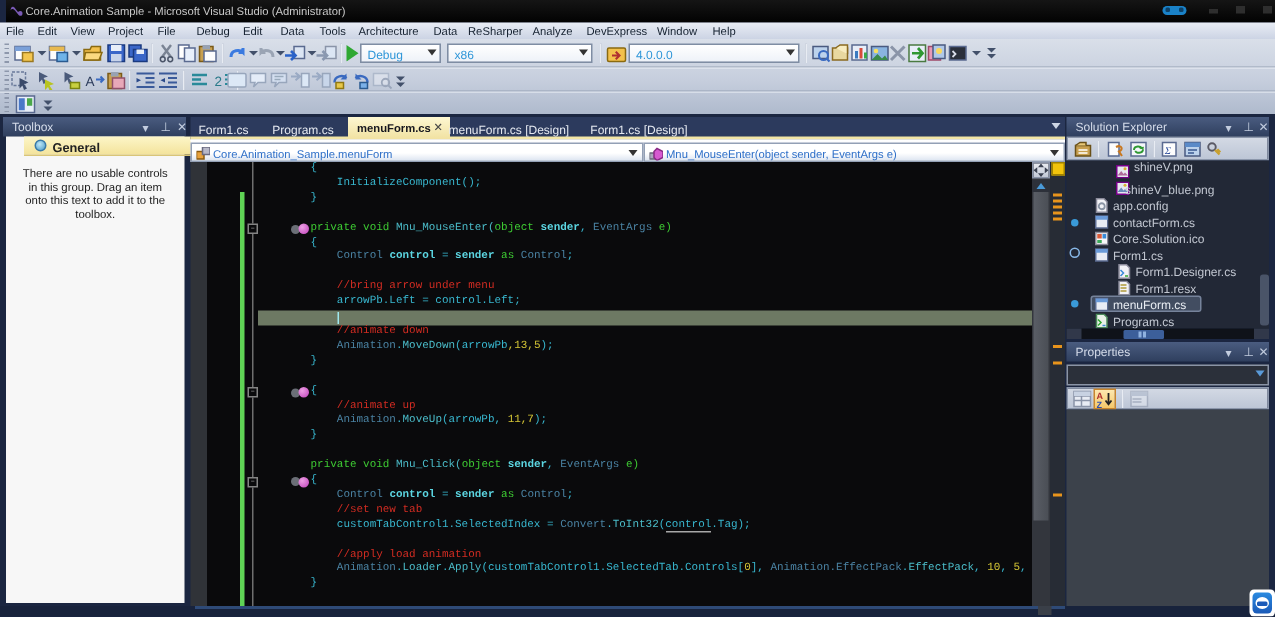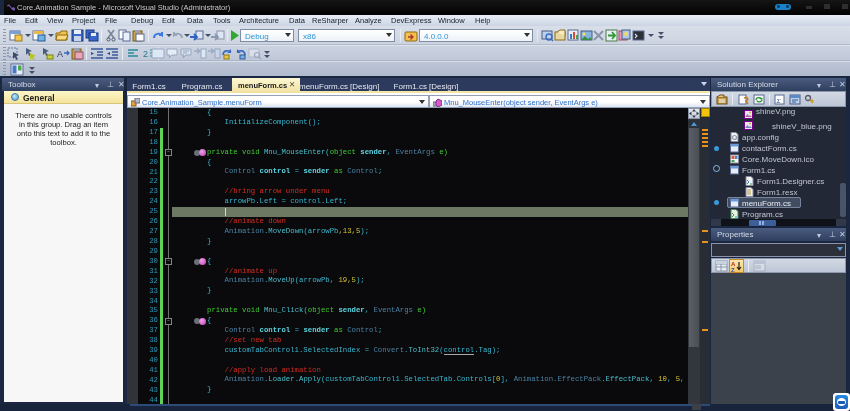--- a/index.html
+++ b/index.html
@@ -17,21 +17,21 @@
 .combo .tx{position:absolute;left:4px;top:2px;}
 .combo .ar{position:absolute;right:2px;top:3px;width:0;height:0;border-left:3px solid transparent;border-right:3px solid transparent;border-top:4px solid #333;}
 .cv{position:absolute;width:0;height:0;border-left:3px solid transparent;border-right:3px solid transparent;border-top:3px solid #42506a;}
 
 #shell{left:0;top:76px;width:850px;height:335px;background:#1b2641;}
 .phead{position:absolute;height:13px;background:linear-gradient(#4a5c80,#2f3f5e);color:#d5dcea;font-size:8px;}
 .phead .cap{position:absolute;left:6px;top:1px;}
 .hic{position:absolute;top:2px;color:#c3cddf;font-size:8px;line-height:9px;}
 
 #tbxbody{left:4px;top:91px;width:119px;height:311px;background:#f7f7f7;}
-#general{left:0px;top:0px;width:119px;height:13px;background:linear-gradient(#fdf6c8,#f3e39c);border-bottom:1px solid #d9c578;color:#222;font-size:8.5px;}
+#general{left:12px;top:0px;width:119px;height:13px;background:linear-gradient(#fdf6c8,#f3e39c);border-bottom:1px solid #d9c578;color:#222;font-size:8.5px;}
 #tbxtext{left:2px;top:20px;width:115px;color:#1d1d1d;font-size:7.6px;line-height:9px;text-align:center;}
 
 .tab{position:absolute;top:2px;height:12px;color:#e4e8f0;font-size:8px;padding-top:2px;text-align:center;white-space:nowrap;}
 #docwell{left:127px;top:78px;width:583px;height:15px;background:#2c3a5d;}
 #acttab{position:absolute;left:105px;top:0px;width:68px;height:15px;background:linear-gradient(#fdf7d2,#f1e1a0);color:#16161e;font-size:8px;}
 #navbar{left:127px;top:93px;width:583px;height:15px;background:#fdfdfe;border-top:1px solid #fff;}
 .nav{position:absolute;top:1px;height:13px;background:linear-gradient(#ffffff 55%,#dde5f1);border:1px solid #93a0b5;font-size:7.5px;color:#2e6fc8;}
 
 #gutter{left:127px;top:108px;width:11px;height:296px;background:#303338;}
 #editor{left:138px;top:108px;width:550px;height:296px;background:#0a0a0c;overflow:hidden;}
@@ -352,71 +352,41 @@
           <rect x="0" y="4" width="4" height="4" fill="#aab" stroke="#667"></rect>
           <path d="M5 1 L9 3 9 7 5 9 3 7 3 3Z" fill="#d65ad0" stroke="#8a2a86"></path>
         </svg>
     <span style="position:absolute;left:14px;top:2px;">Mnu_MouseEnter(object sender, EventArgs e)</span>
     <span style="position:absolute;right:3px;top:4px;width:0;height:0;border-left:3px solid transparent;border-right:3px solid transparent;border-top:4px solid #333;"></span>
   </div>
 </div>
 <div class="abs" id="gutter"></div>
 <div class="abs" id="editor">
   <div id="curline"></div>
-  <div id="lnums">15
-16
-17
-18
-19
-20
-21
-22
-23
-24
-25
-26
-27
-28
-29
-30
-31
-32
-33
-34
-35
-36
-37
-38
-39
-40
-41
-42
-43
-44</div>
   <div id="gbar"></div>
       <div id="fline"></div>
   <div id="code">
         <div>        {</div>
 <div>            InitializeComponent();</div>
 <div>        }</div>
 <div> </div>
 <div>        <span class="k">private</span> <span class="k">void</span> <span class="m">Mnu_MouseEnter(</span><span class="k">object</span> <span class="b">sender</span>, <span class="t">EventArgs</span> <span class="k">e)</span></div>
 <div>        {</div>
 <div>            <span class="t">Control</span> <span class="b">control</span> = <span class="b">sender</span> <span class="k">as</span> <span class="t">Control</span>;</div>
 <div> </div>
 <div>            <span class="c">//bring arrow under menu</span></div>
 <div>            arrowPb.Left = control.Left;</div>
 <div> </div>
 <div>            <span class="c">//animate down</span></div>
 <div>            <span class="t">Animation</span>.<span class="m">MoveDown</span>(arrowPb<span class="n">,13,5</span>);</div>
 <div>        }</div>
 <div> </div>
 <div>        {</div>
 <div>            <span class="c">//animate up</span></div>
-<div>            <span class="t">Animation</span>.<span class="m">MoveUp</span>(arrowPb, <span class="n">19,5</span>);</div>
+<div>            <span class="t">Animation</span>.<span class="m">MoveUp</span>(arrowPb, <span class="n">11,7</span>);</div>
 <div>        }</div>
 <div> </div>
 <div>        <span class="k">private</span> <span class="k">void</span> <span class="m">Mnu_Click(</span><span class="k">object</span> <span class="b">sender</span>, <span class="t">EventArgs</span> <span class="k">e)</span></div>
 <div>        {</div>
 <div>            <span class="t">Control</span> <span class="b">control</span> = <span class="b">sender</span> <span class="k">as</span> <span class="t">Control</span>;</div>
 <div>            <span class="c">//set new tab</span></div>
 <div>            customTabControl1.SelectedIndex = <span class="t">Convert</span>.<span class="m">ToInt32</span>(<span style="border-bottom:1px solid #a8a8a8;">control</span>.Tag);</div>
 <div> </div>
 <div>            <span class="c">//apply load animation</span></div>
 <div>            <span class="t">Animation</span>.<span class="m">Loader</span>.<span class="m">Apply</span>(customTabControl1.SelectedTab.Controls[<span class="n">0</span>], <span class="t">Animation.EffectPack</span>.<span class="m">EffectPack</span>, <span class="n">10</span>, <span class="n">5</span>,</div>
@@ -497,39 +467,39 @@
         <rect x="0.5" y="0.5" width="8" height="8" fill="#e8e8f0" stroke="#708"></rect>
         <path d="M1 7 L3.5 4 5 6 6 5 8 7Z" fill="#b06a9a"></path>
         <circle cx="6" cy="2.5" r="1" fill="#d8b030"></circle>
       </svg>
   <span class="ti lbl" style="left:45px;top:0">shineV.png</span>
   <svg class="ic" style="left:33px;top:14px" width="9" height="9">
         <rect x="0.5" y="0.5" width="8" height="8" fill="#e8e8f0" stroke="#708"></rect>
         <path d="M1 7 L3.5 4 5 6 6 5 8 7Z" fill="#6a8ab8"></path>
         <circle cx="6" cy="2.5" r="1" fill="#d8b030"></circle>
       </svg>
-  <span class="ti lbl" style="left:61px;top:15px">shineV_blue.png</span>
+  <span class="ti lbl" style="left:39px;top:15px">shineV_blue.png</span>
   <svg class="ic" style="left:19px;top:25px" width="9" height="10">
         <path d="M1 0.5 H6 L8 2.5 V9.5 H1Z" fill="#f2f2f6" stroke="#8a8a9a"></path>
         <circle cx="4.5" cy="5.5" r="2" fill="none" stroke="#8a94a4" stroke-width="1.2"></circle>
       </svg>
   <span class="ti lbl" style="left:31px;top:26px">app.config</span>
   <span class="abs" style="left:3px;top:39px;width:5px;height:5px;border-radius:50%;background:#3a9ad8;"></span>
   <svg class="ic" style="left:19px;top:36px" width="9" height="10">
         <rect x="0.5" y="1" width="8" height="8" fill="#e8ecf4" stroke="#5a6a90"></rect>
         <rect x="0.5" y="1" width="8" height="2.5" fill="#6a9ad8"></rect>
       </svg>
   <span class="ti lbl" style="left:31px;top:37px">contactForm.cs</span>
   <svg class="ic" style="left:19px;top:47px" width="9" height="10">
         <rect x="0.5" y="1" width="8" height="8" fill="#f8f8fa" stroke="#8a8a9a"></rect>
         <rect x="1.5" y="2" width="3" height="3" fill="#d85a3a"></rect>
         <rect x="5" y="2" width="2.5" height="3" fill="#3a8ad8"></rect>
         <rect x="1.5" y="6" width="3" height="2" fill="#3aa85a"></rect>
       </svg>
-  <span class="ti lbl" style="left:31px;top:48px">Core.MoveDown.ico</span>
+  <span class="ti lbl" style="left:31px;top:48px">Core.Solution.ico</span>
   <span class="abs" style="left:2px;top:58px;width:7px;height:7px;border:1.5px solid #88b8e8;border-radius:50%;"></span>
   <svg class="ic" style="left:19px;top:58px" width="9" height="10">
         <rect x="0.5" y="1" width="8" height="8" fill="#e8ecf4" stroke="#5a6a90"></rect>
         <rect x="0.5" y="1" width="8" height="2.5" fill="#6a9ad8"></rect>
       </svg>
   <span class="ti lbl" style="left:31px;top:59px">Form1.cs</span>
   <svg class="ic" style="left:34px;top:69px" width="9" height="10">
         <path d="M1 0.5 H6 L8 2.5 V9.5 H1Z" fill="#f2f2f6" stroke="#8a8a9a"></path>
         <path d="M2 4 L4 6 2 8" stroke="#3a8ad8" fill="none"></path>
         <path d="M5 8 H7" stroke="#2fa832"></path>

